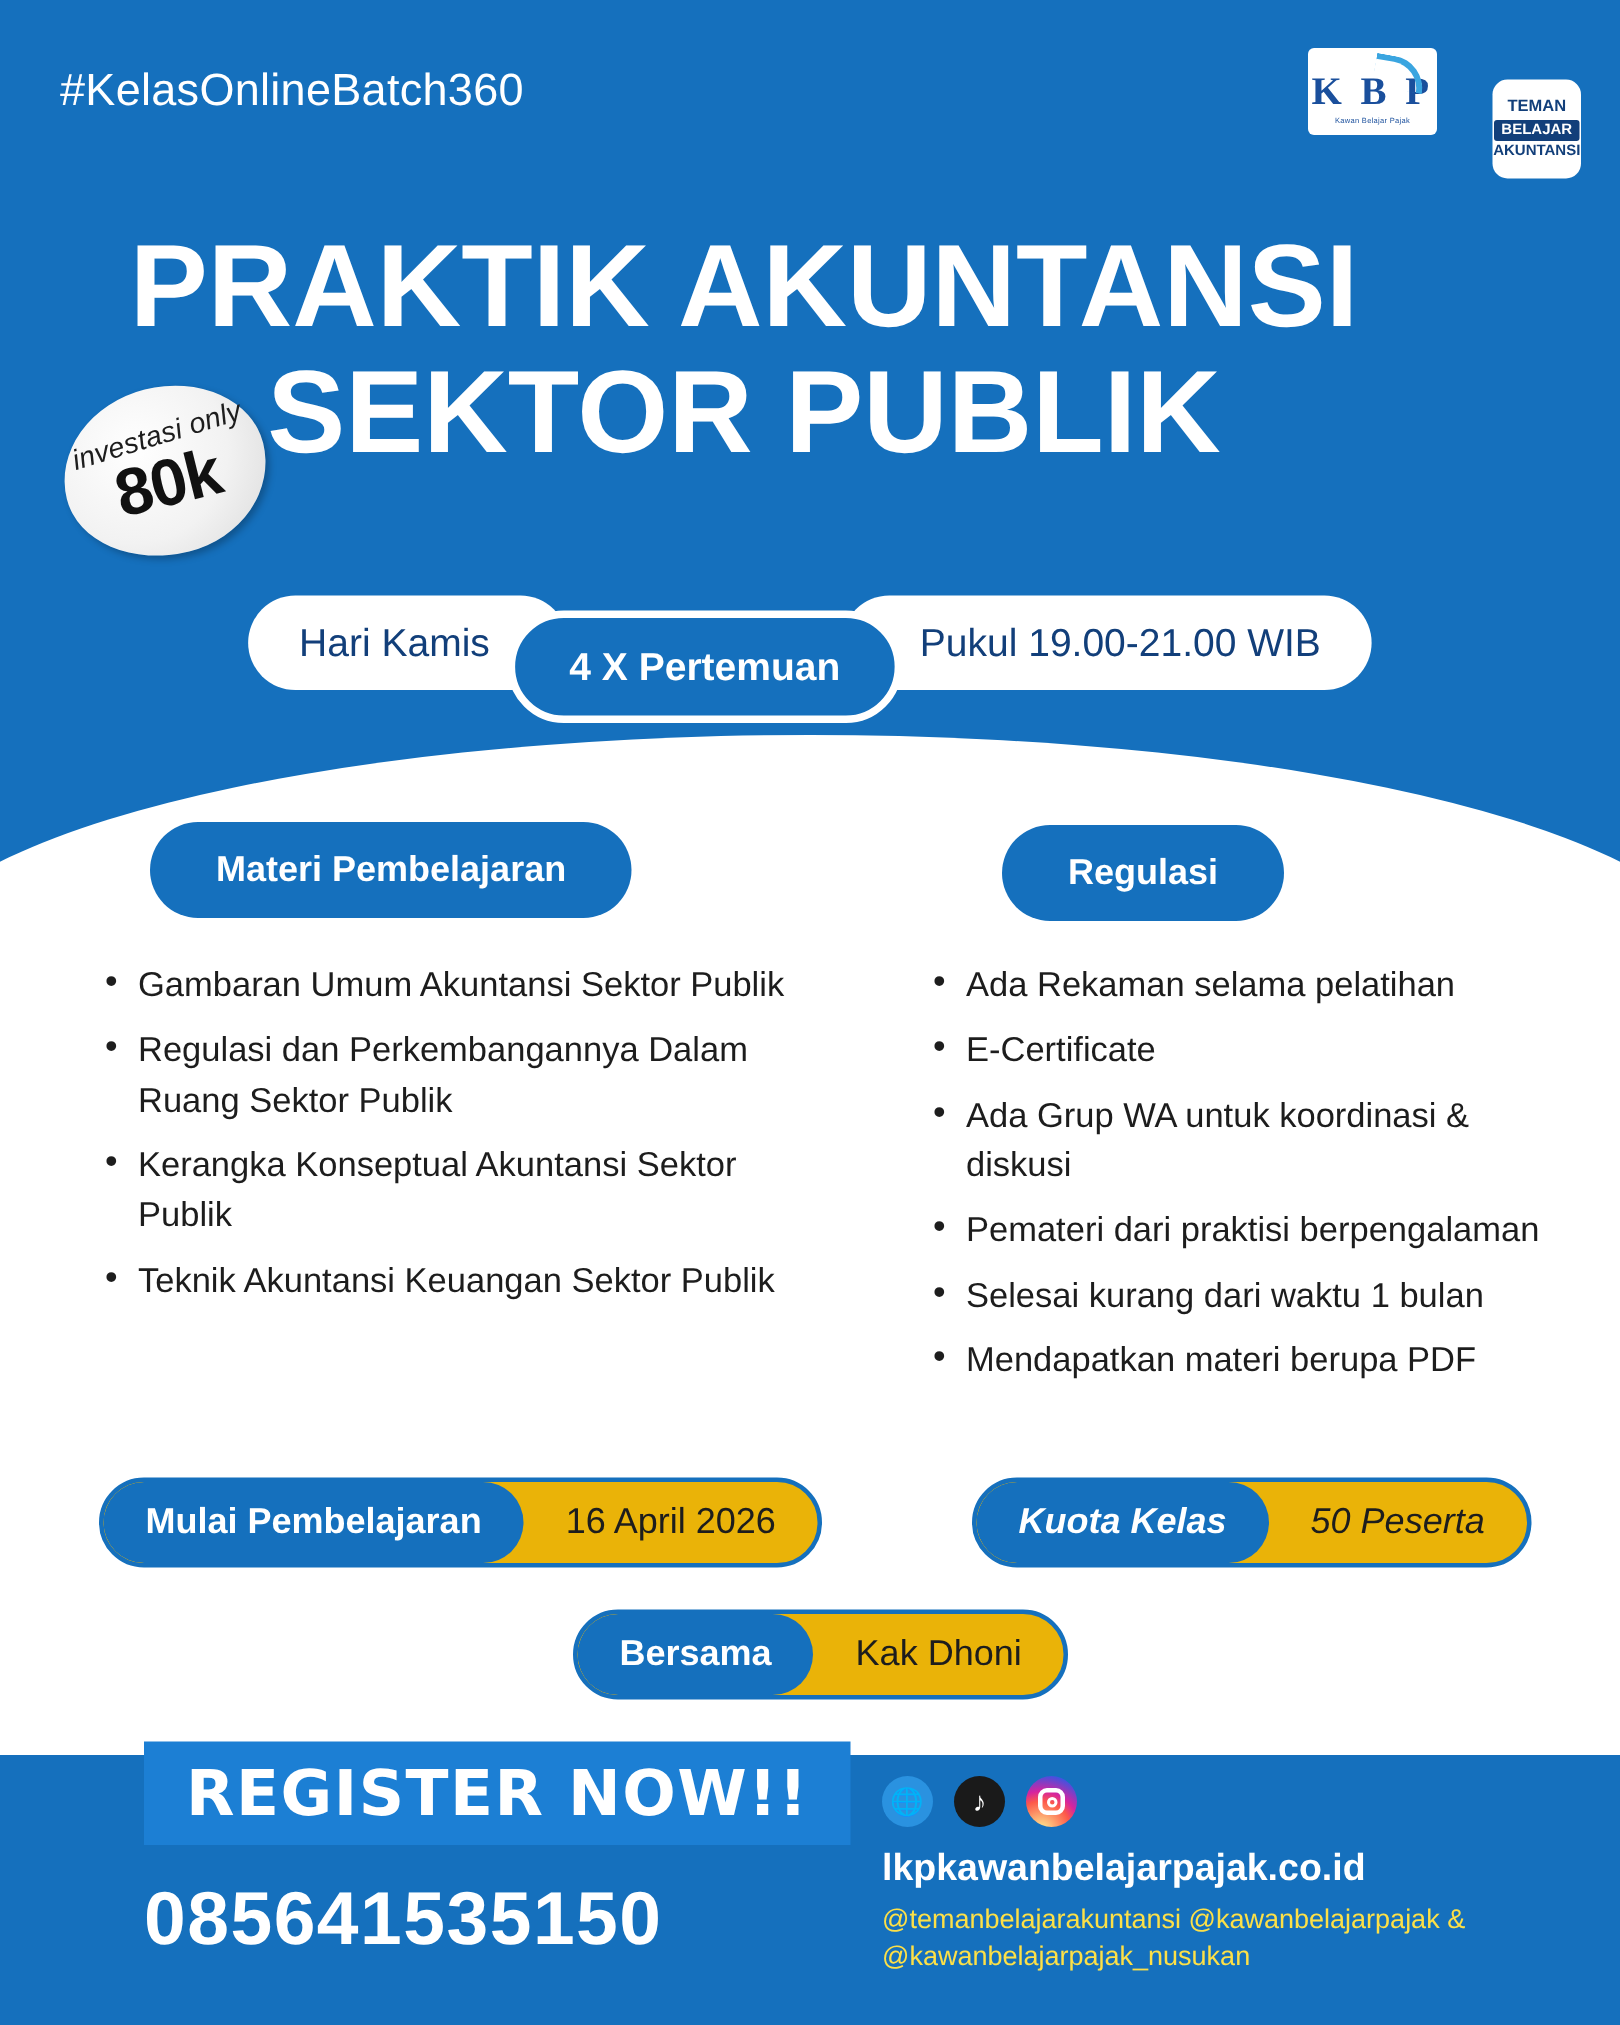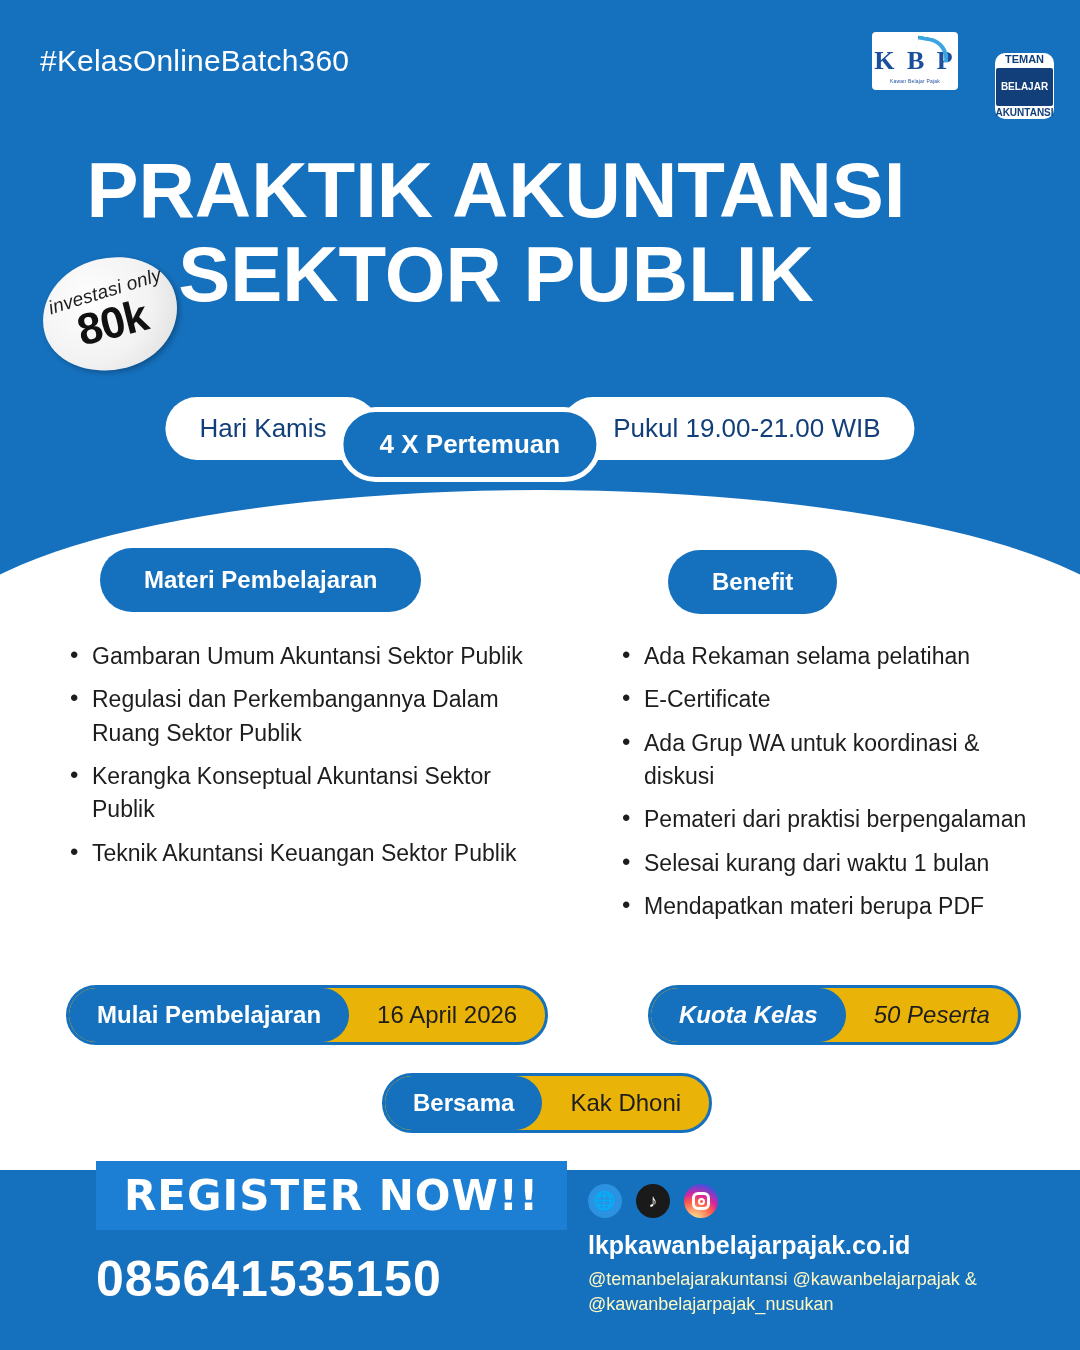--- a/index.html
+++ b/index.html
@@ -47,21 +47,21 @@
     width: 59px; height: 66px; background: #ffffff; border-radius: 10px;
     display: flex; flex-direction: column; align-items: center; justify-content: center;
     padding: 4px;
     margin-top: 25px;
   }
   .logo-tka .tka-top {
     font-size: 11px; font-weight: bold; color: #123f7a; line-height: 1;
   }
   .logo-tka .tka-band {
     margin-top: 3px; background: #123f7a; color: #ffffff;
-    font-size: 10px; font-weight: bold; padding: 14px 5px; border-radius: 2px;
+    font-size: 10px; font-weight: bold; padding: 2px 5px; border-radius: 2px;
     line-height: 1.05; text-align: center;
   }
   .logo-tka .tka-bot {
     margin-top: 2px; font-size: 10px; font-weight: bold; color: #123f7a; line-height: 1;
   }
 
   
   .title-wrap {
     position: absolute; left: 0; top: 148px; width: 992px; text-align: center;
   }
@@ -196,21 +196,21 @@
     width: 18px; height: 18px; border: 3px solid #ffffff; border-radius: 6px;
     display: flex; align-items: center; justify-content: center;
   }
   .soc-ig .ig-dot { width: 7px; height: 7px; border: 2px solid #ffffff; border-radius: 50%; }
   .website {
     position: absolute; left: 588px; bottom: 90px;
     color: #ffffff; font-size: 25px; font-weight: bold;
   }
   .handles {
     position: absolute; left: 588px; bottom: 34px; width: 470px;
-    color: #fef9c3; font-size: 18px; line-height: 1.35;
+    color: #fde047; font-size: 18px; line-height: 1.35;
   }
 </style>
 </head>
 <body>
 
 <div class="poster">
 
   <div class="hashtag">#KelasOnlineBatch360</div>
 
   <div class="logo-kbp">
@@ -238,21 +238,21 @@
   <div class="sched">
     <div class="pill-white s1">Hari Kamis</div>
     <div class="pill-blue s2">4 X Pertemuan</div>
     <div class="pill-white s3">Pukul 19.00-21.00 WIB</div>
   </div>
 
   <div class="white-body"></div>
   <div class="white-rect"></div>
 
   <div class="sec-head" id="materi-head">Materi Pembelajaran</div>
-  <div class="sec-head" id="benefit-head">Benefit</div>
+  <div class="sec-head" id="benefit-head">Regulasi</div>
 
   <ul class="blist" id="materi-list">
     <li>Gambaran Umum Akuntansi Sektor Publik</li>
     <li>Regulasi dan Perkembangannya Dalam Ruang Sektor Publik</li>
     <li>Kerangka Konseptual Akuntansi Sektor Publik</li>
     <li>Teknik Akuntansi Keuangan Sektor Publik</li>
   </ul>
 
   <ul class="blist" id="benefit-list">
     <li>Ada Rekaman selama pelatihan</li>

